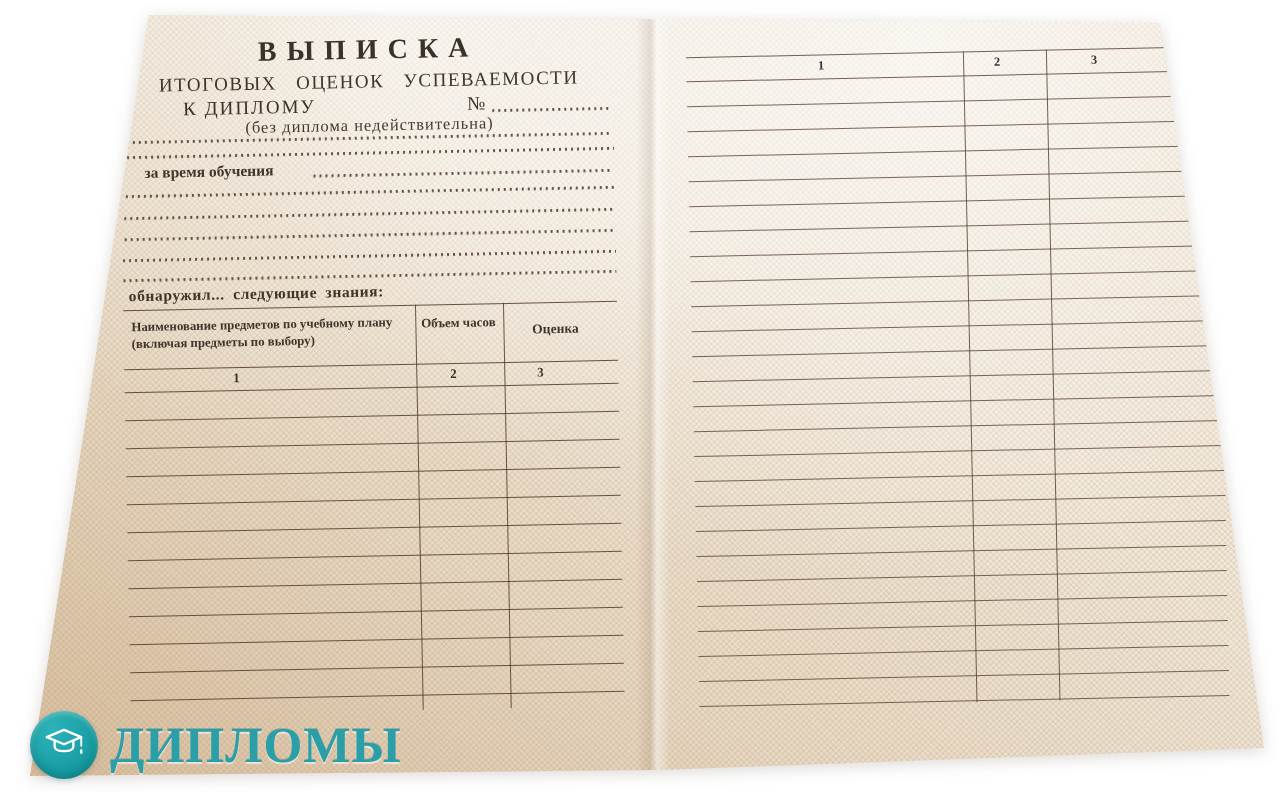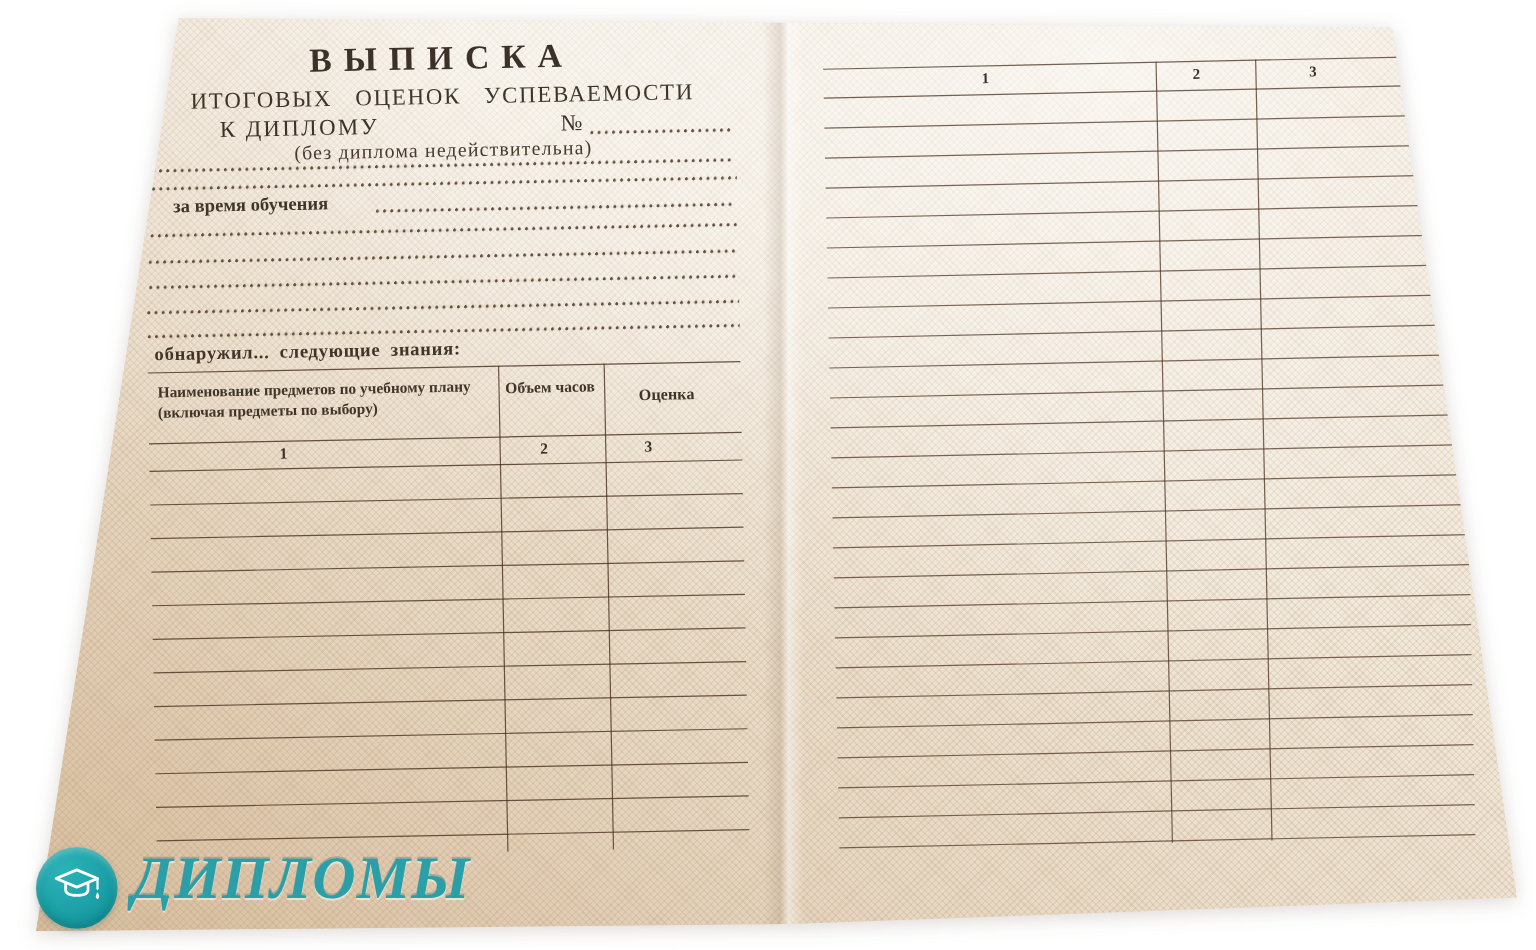--- a/index.html
+++ b/index.html
@@ -73,21 +73,21 @@
     transform:rotate(-1.2deg);transform-origin:10px 10px;}
   .rtable{position:absolute;left:0;top:7px;width:530px;}
   .rnums{position:relative;height:23px;border-top:1px solid rgba(80,54,38,.78);
     border-bottom:1px solid rgba(80,54,38,.78);}
   .rn1{left:135px;} .rn2{left:311px;} .rn3{left:408px;}
   .rnums span{font-size:12.5px;top:3px;}
   .rrows .trow{height:24px;border-bottom:1px solid rgba(80,54,38,.75);}
   .rvert{position:absolute;top:0;width:1px;height:651px;background:rgba(80,54,38,.78);}
   .rv1{left:277px;} .rv2{left:360px;}
   
-  .logo{position:absolute;left:30px;top:706px;height:78px;display:flex;align-items:flex-start;font-style:italic;}
+  .logo{position:absolute;left:30px;top:706px;height:78px;display:flex;align-items:center;}
   .logo-badge{
     width:68px;height:68px;border-radius:50%;flex:0 0 auto;
     background:radial-gradient(circle at 34% 28%, #2cb3b8 0%, #1aa0a6 55%, #0f8c94 100%);
     box-shadow:inset 0 -4px 8px rgba(0,60,65,.25), inset 0 3px 5px rgba(255,255,255,.3), 0 2px 5px rgba(40,90,95,.25);
     display:flex;align-items:center;justify-content:center;
   }
   .logo-badge svg{width:46px;height:46px;}
   .logo-text{
     margin-left:12px;font-size:50px;font-weight:bold;letter-spacing:1px;line-height:1;
     color:#2a9fa8;text-shadow:0 2px 1px rgba(255,255,255,.55), 0 -1px 0 rgba(15,80,85,.25);

